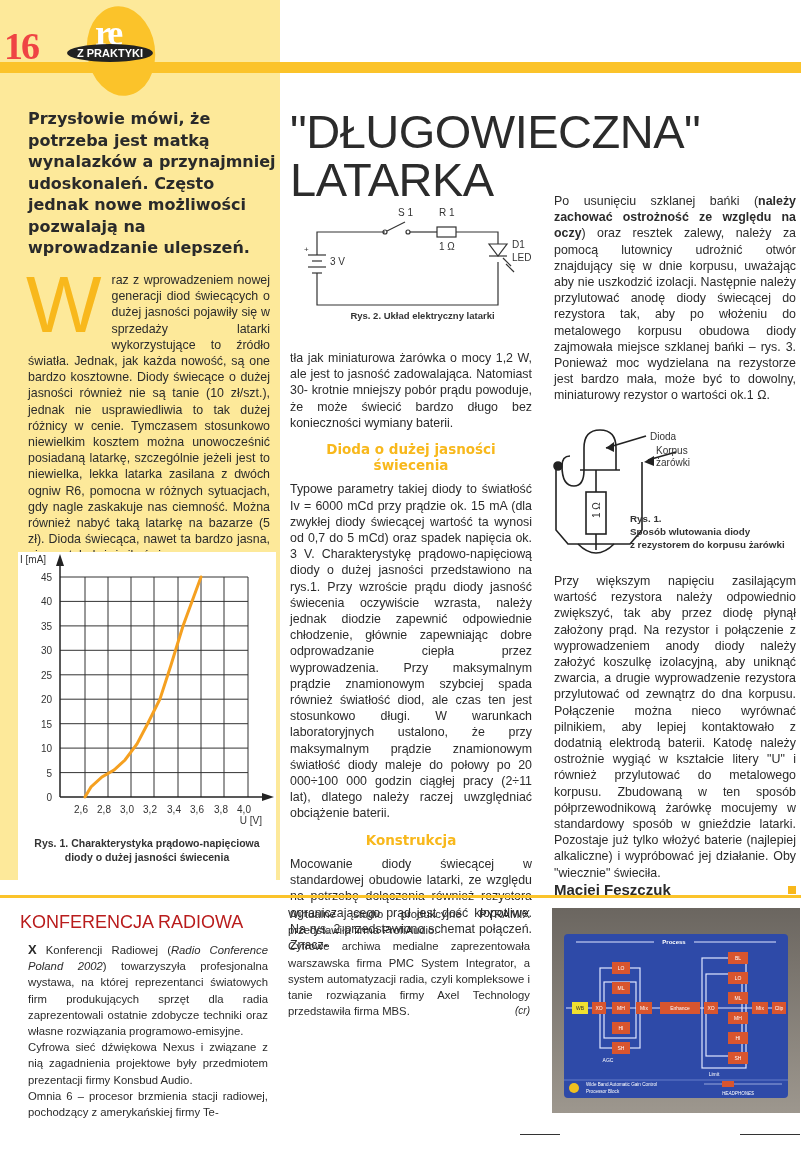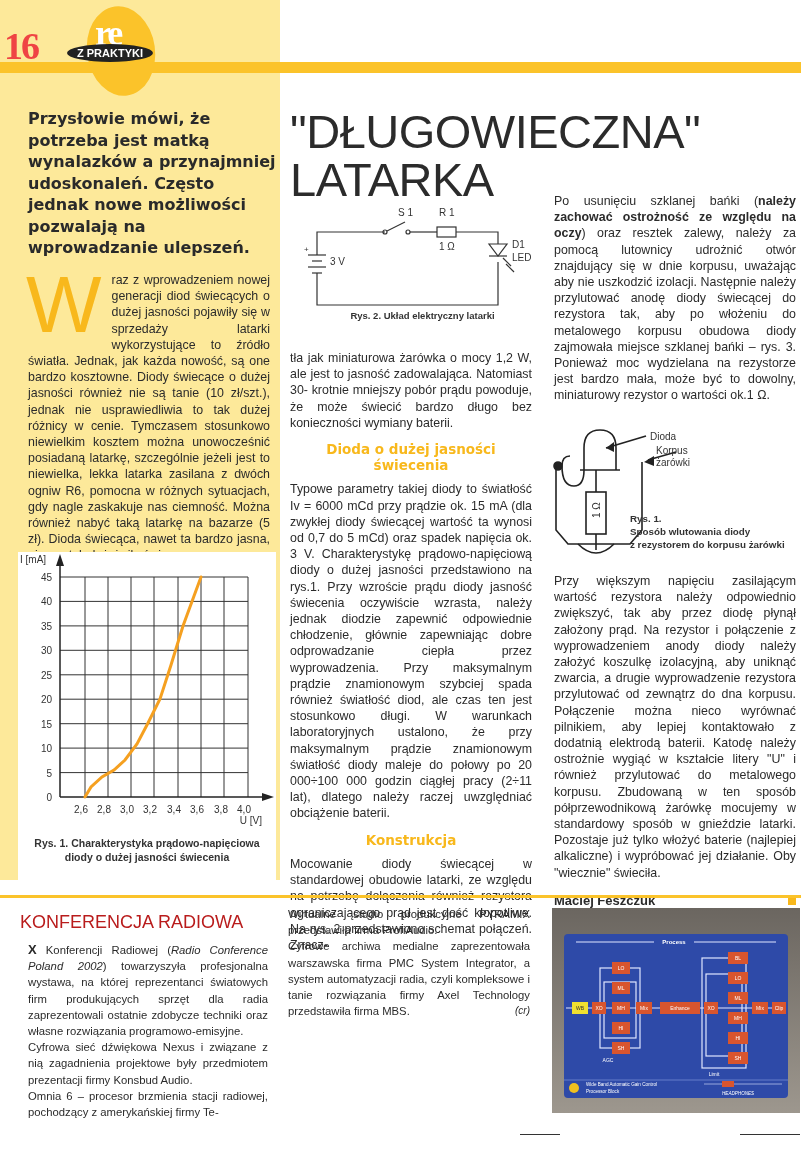--- a/index.html
+++ b/index.html
@@ -30,21 +30,21 @@
 
   .col2-text { position: absolute; left: 290px; top: 334px; width: 242px; margin-top: 16px; }
   .subhead { font-family: "DejaVu Sans", sans-serif; font-weight: bold; font-size: 13.5px; color: #f8b81c; margin: 10px 0 8px; text-align: center; }
 
   .col3-text { position: absolute; left: 554px; top: 193px; width: 242px; }
   .col3-text b { font-weight: bold; }
   .bulb { position: absolute; left: 548px; top: 426px; width: 253px; height: 140px; }
   .bulb-caption { position: absolute; left: 82px; top: 86px; font-weight: bold; font-size: 9.8px; line-height: 13px; color: #333; }
   .col3-text-b { position: absolute; left: 554px; top: 573px; width: 242px; }
   .end-square { display: inline-block; width: 8px; height: 8px; background: #f8b81c; float: right; margin-top: 4px; }
-  .author { font-weight: bold; font-size: 13px; margin-top: 12px; text-align: left; }
+  .author { font-weight: bold; font-size: 15px; margin-top: 1px; text-align: left; }
 
   .sep-yellow { position: absolute; left: 0; top: 895px; width: 801px; height: 3px; background: #fbc32a; }
 
   .conf-title { position: absolute; left: 20px; top: 912px; font-family: "Liberation Sans", sans-serif; font-size: 18px; color: #b91c1c; }
   .conf-col1 { position: absolute; left: 28px; top: 942px; width: 240px; font-size: 11.3px; line-height: 16.2px; }
   .conf-col2 { position: absolute; left: 288px; top: 906px; width: 242px; font-size: 11.3px; line-height: 16.2px; }
   .cr { float: right; font-style: italic; font-size: 10px; }
   .x-mark { font-weight: bold; font-size: 13px; }
 
   .screen-frame { position: absolute; left: 552px; top: 908px; width: 248px; height: 205px; background: linear-gradient(#6b6660, #9d978e); }

